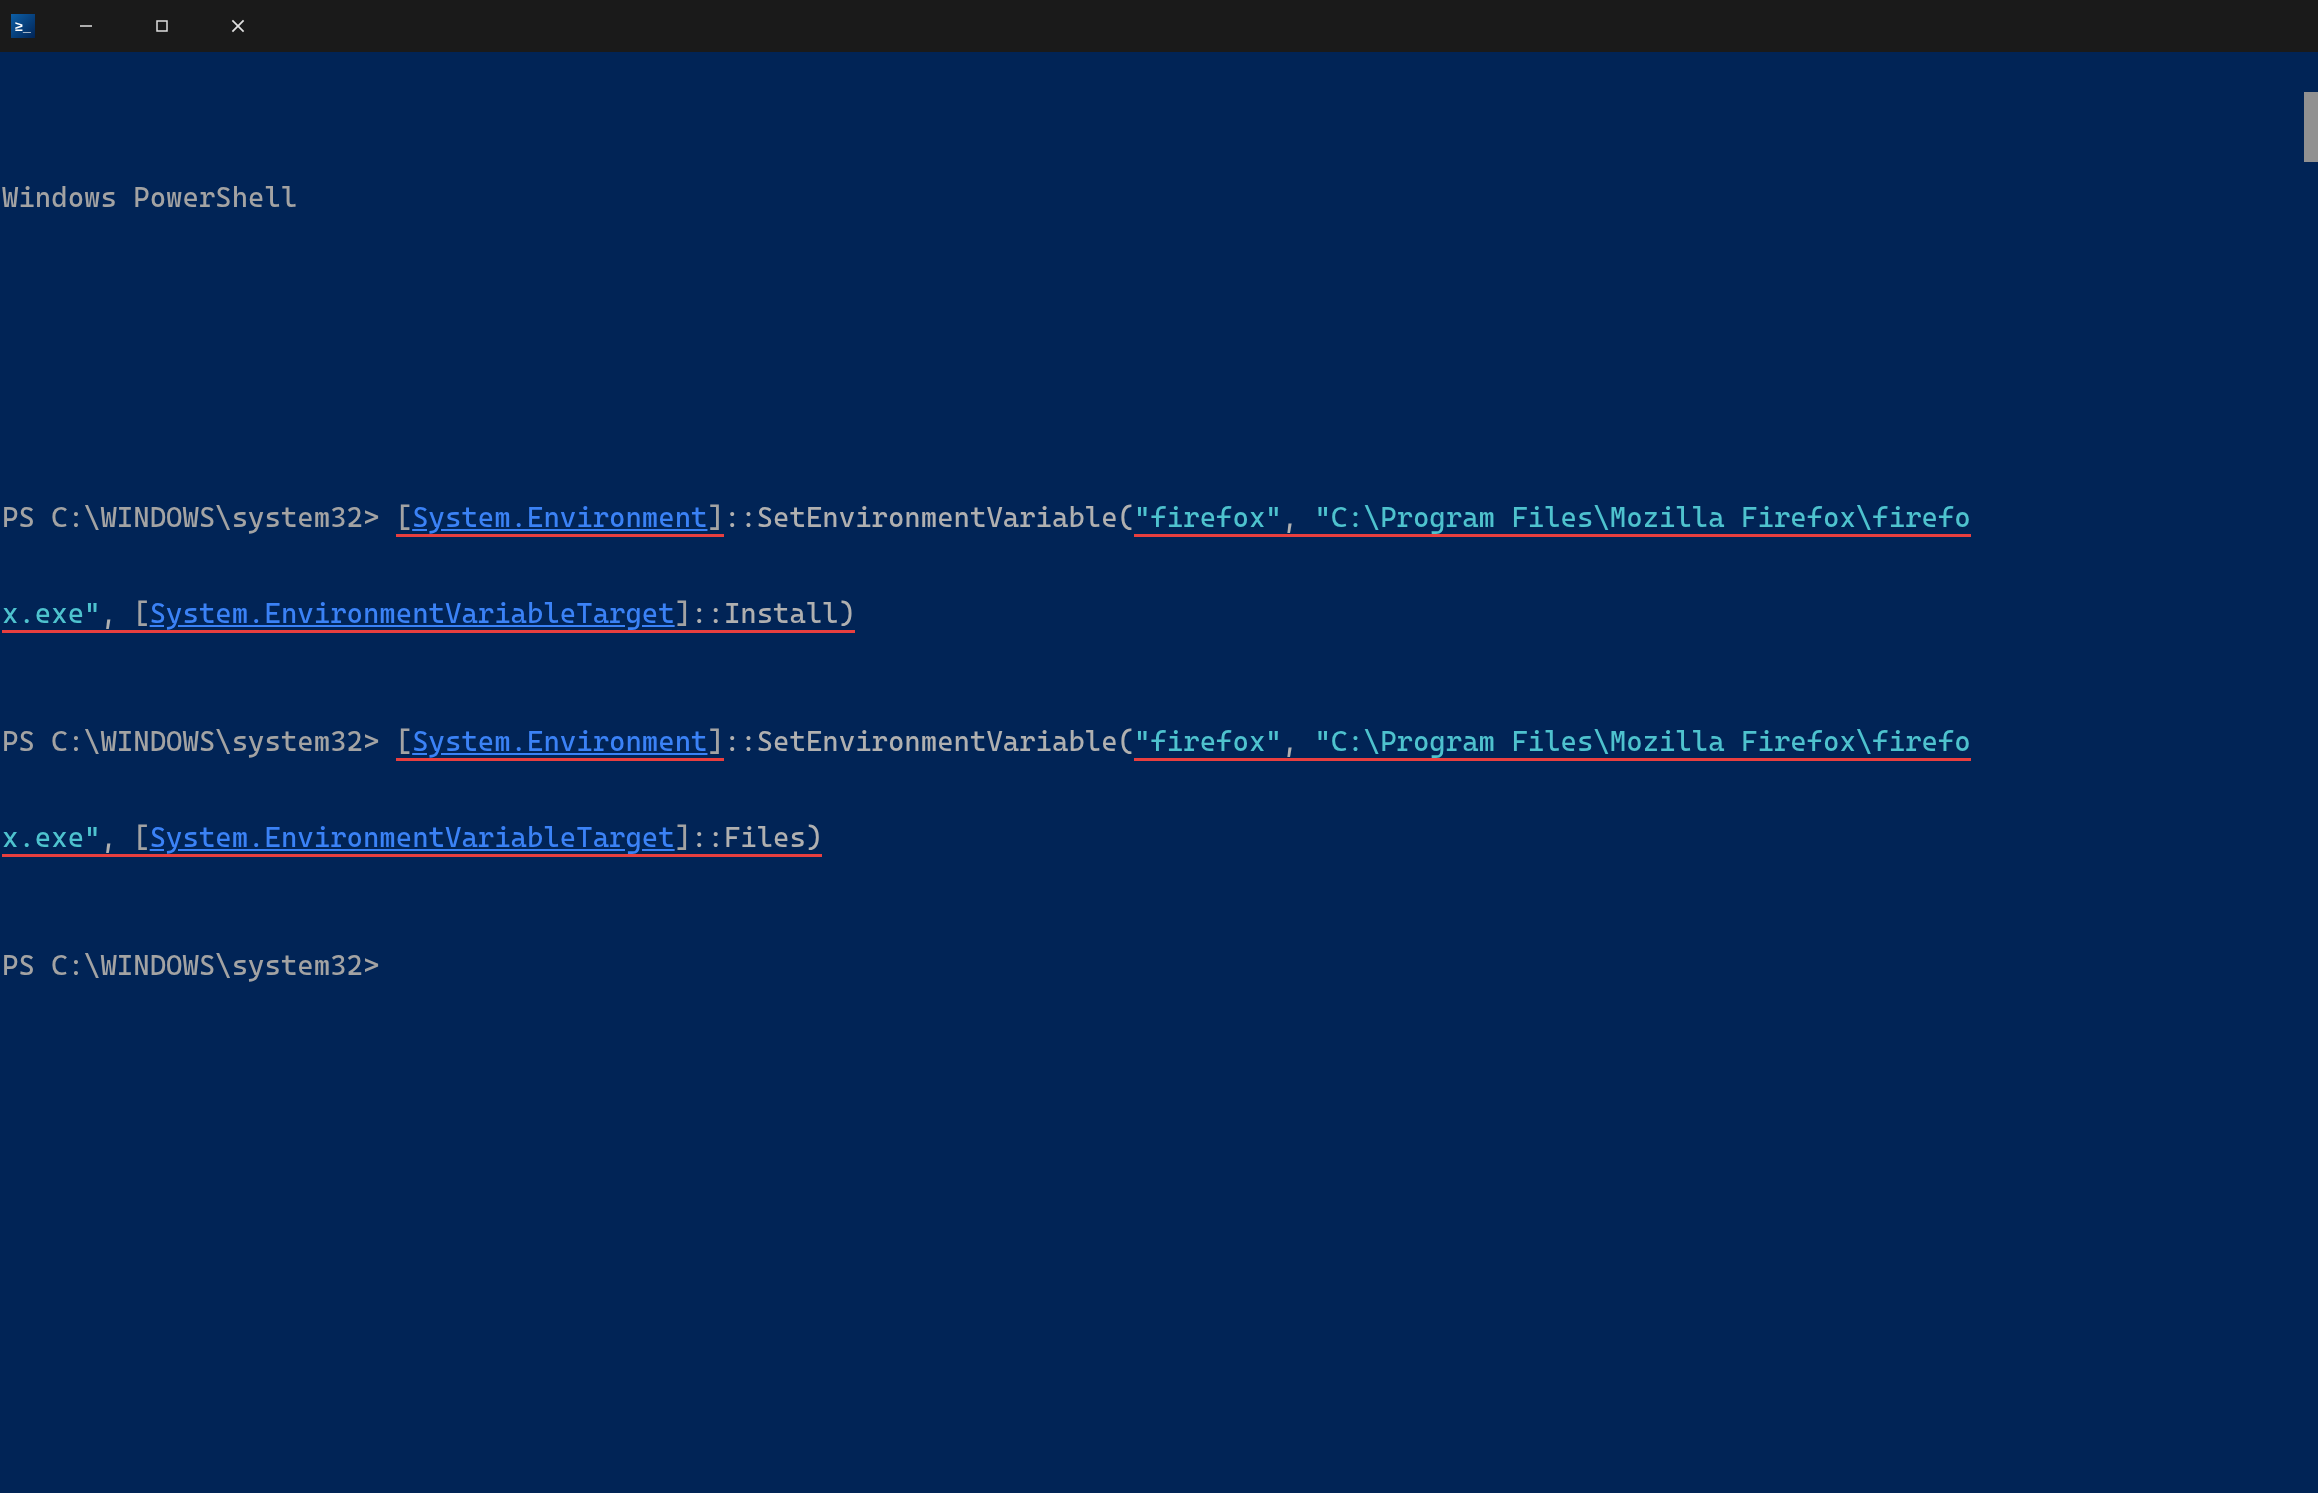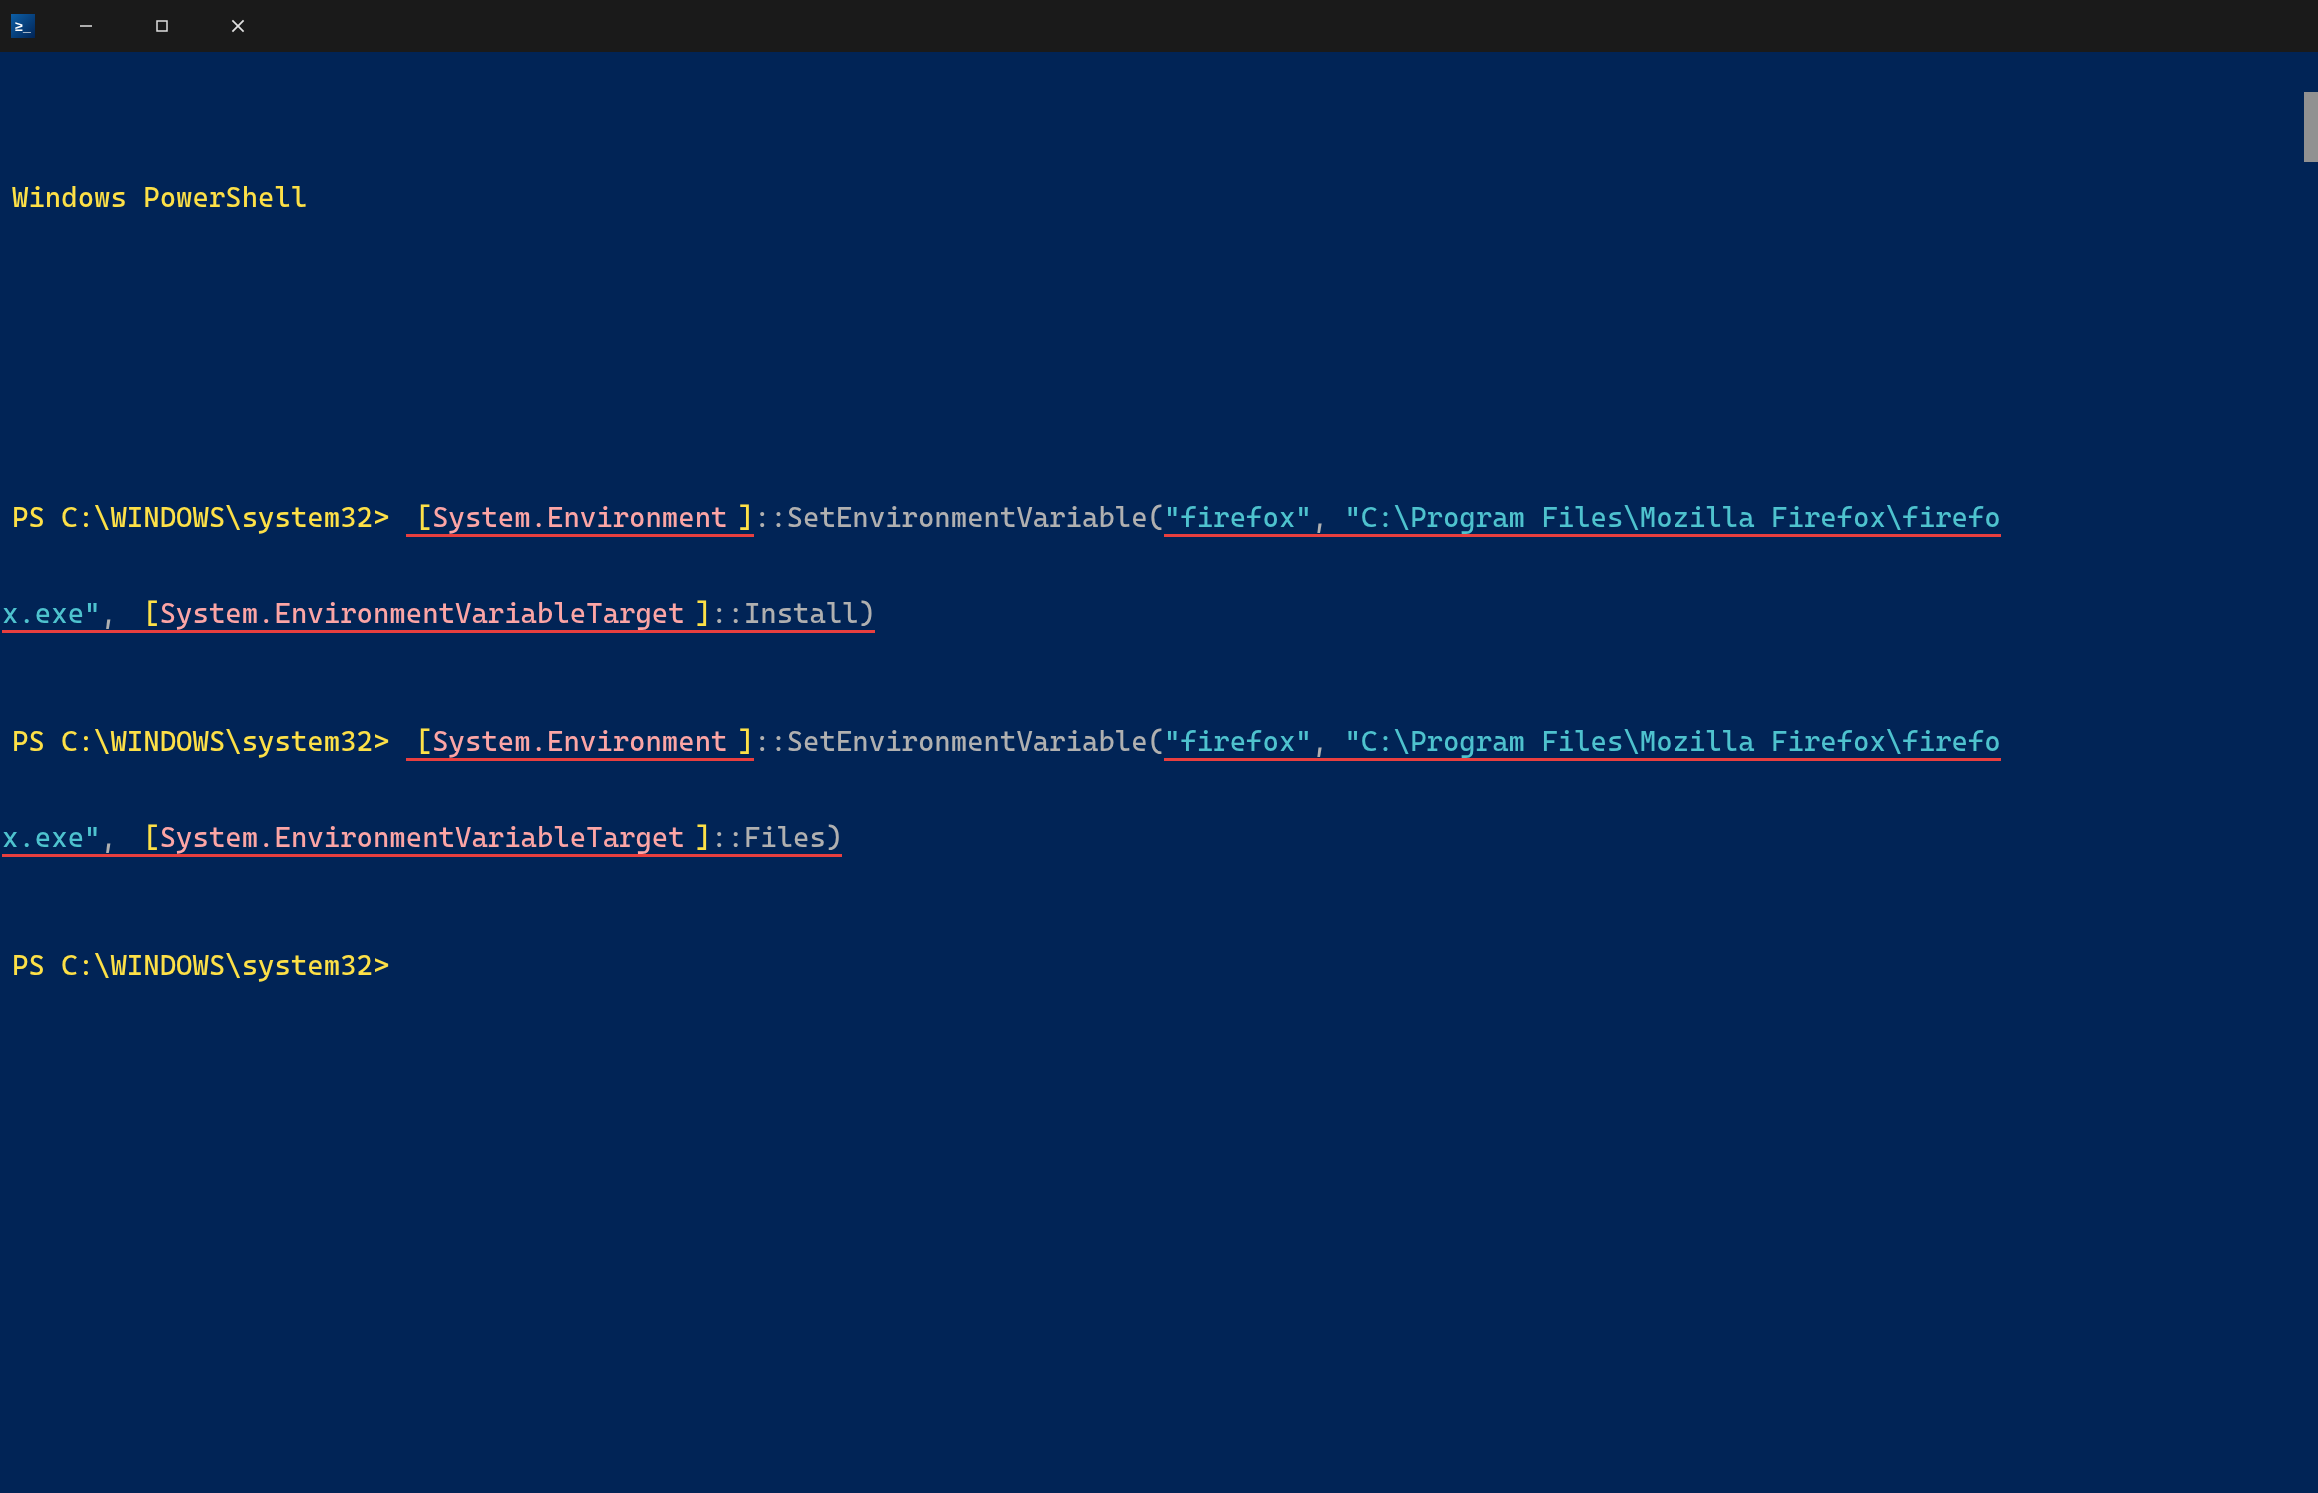--- a/index.html
+++ b/index.html
@@ -67,22 +67,22 @@
       overflow: hidden;
     }
     .terminal-content {
       width: 100%;
     }
     .line {
       display: block;
       white-space: pre-wrap;
       word-break: break-all;
     }
-    .tok-white { color: #fde047; margin-left: 10px; }
-    .tok-cyan { color: #fca5a5; }
+    .tok-white { color: #a3a3a3; }
+    .tok-cyan { color: #3b82f6; text-decoration: underline; }
     .tok-darkcyan { color: #4ec2ce; }
     .tok-gray { color: #b0b0b0; text-align: right; }
     .underline-red {
       border-bottom: 3px solid #e83f3f;
     }
     .scrollbar {
       position: absolute;
       right: 0;
       top: 0;
       width: 22px;

